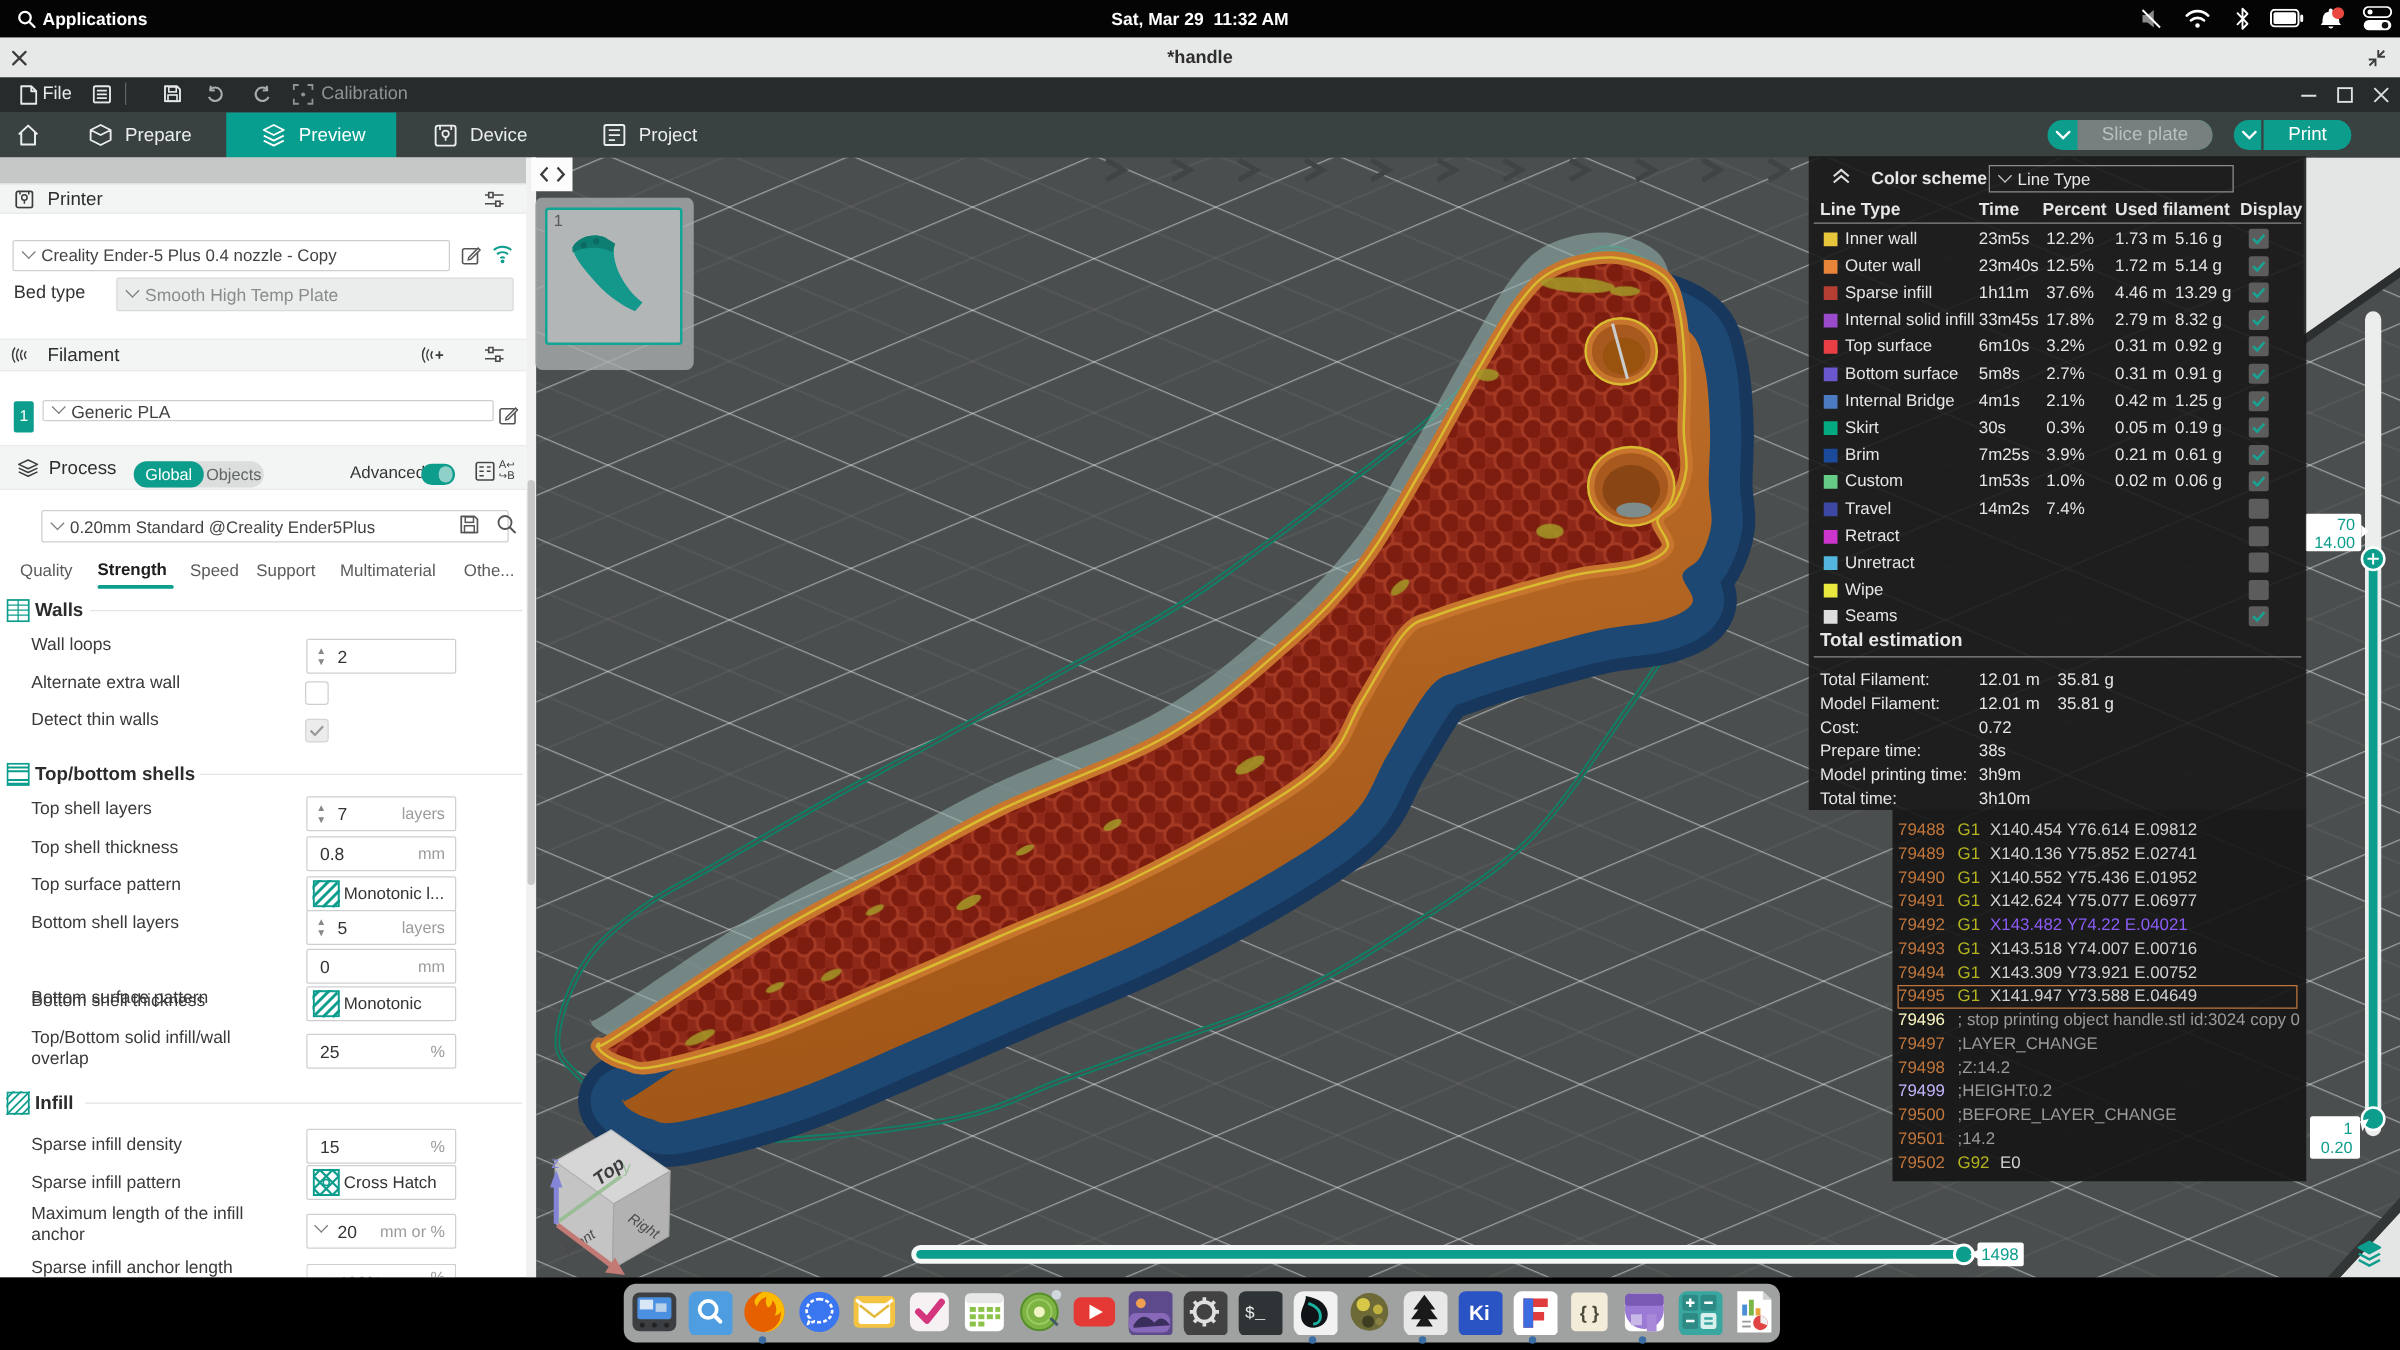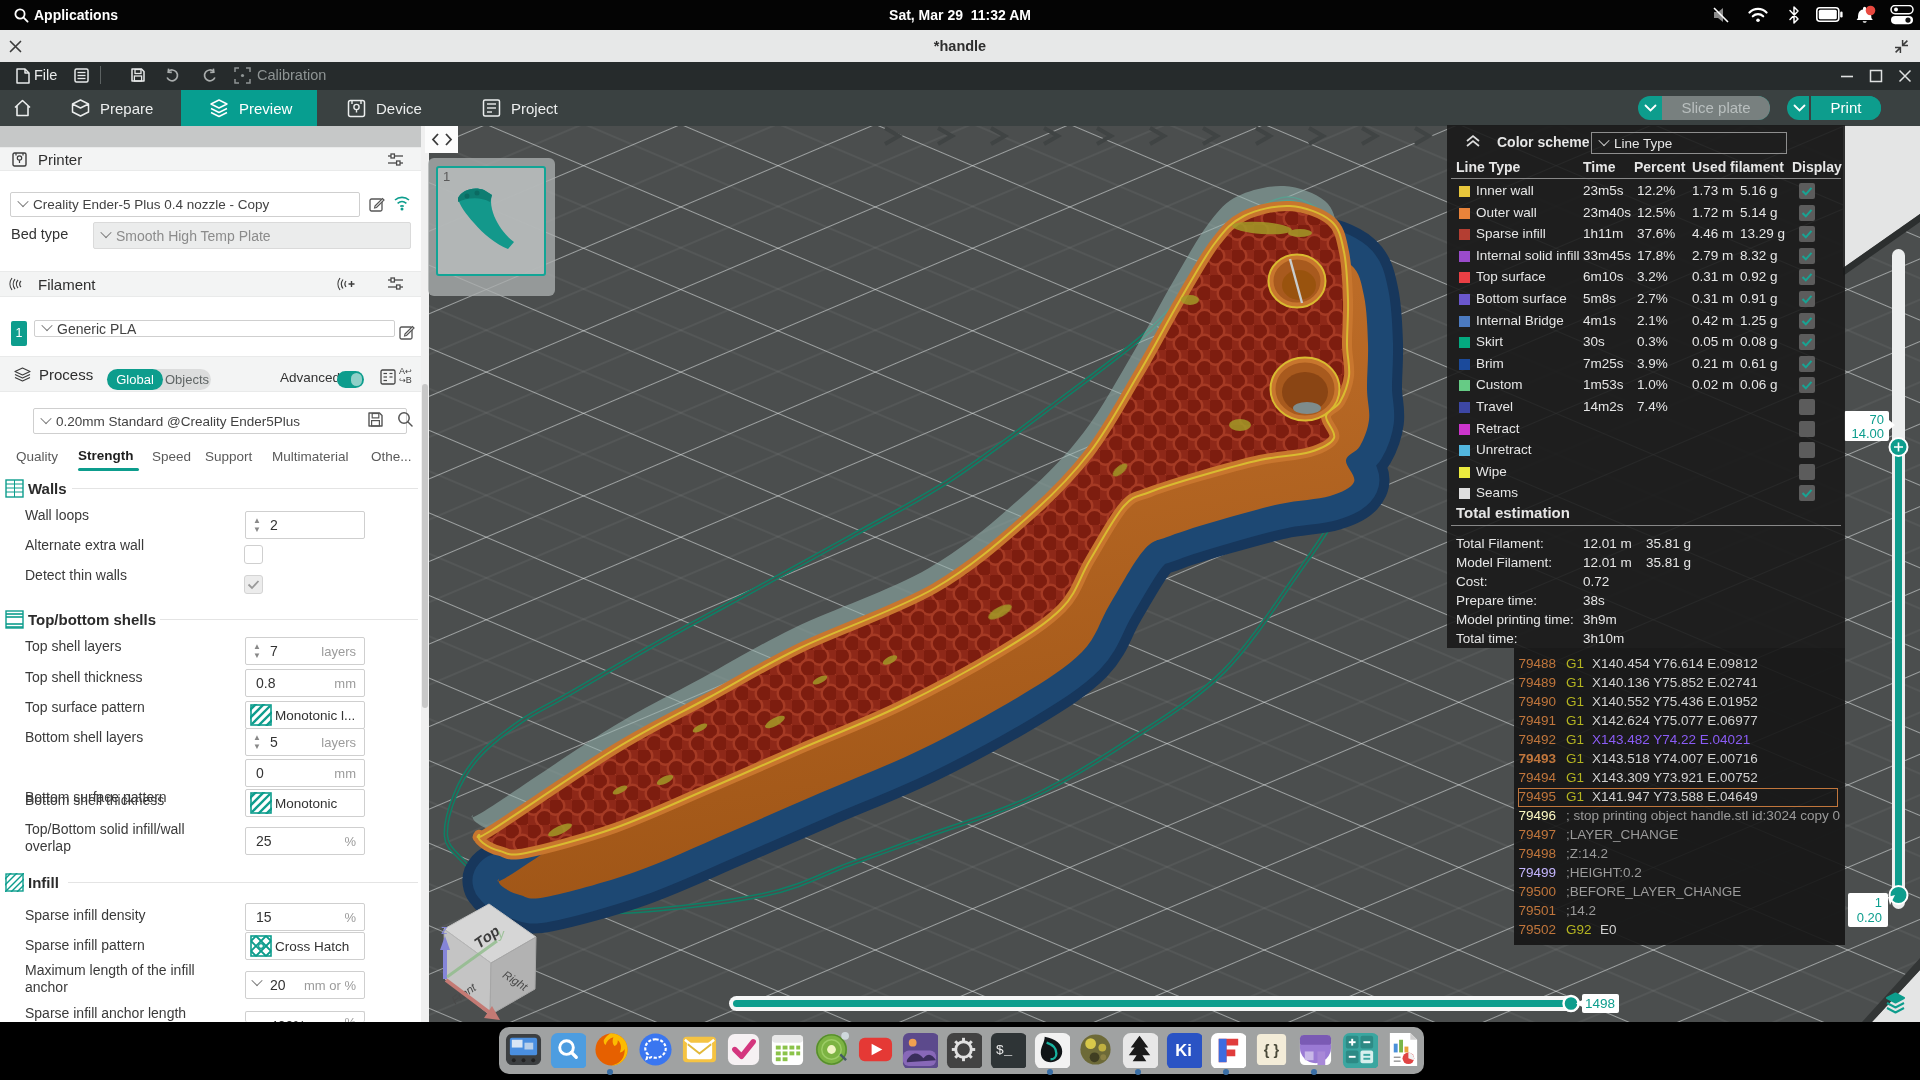--- a/index.html
+++ b/index.html
@@ -659,21 +659,21 @@
 <div class="abs" style="left:352px;top:188px;width:16px;height:16px;background:#5c5c5c;border-radius:2px;">
         <svg width="16" height="16" viewBox="0 0 16 16">
           <path d="M3.5 8 L6.8 11.3 L12.5 4.8" fill="none" stroke="#18a393" stroke-width="2"></path>
         </svg>
       </div>
 <div class="abs" style="left:12px;top:212px;width:11px;height:11px;background:#04aa80;"></div>
 <div class="abs" style="left:29px;top:209px;">Skirt</div>
 <div class="abs" style="left:136px;top:209px;">30s</div>
 <div class="abs" style="left:190px;top:209px;">0.3%</div>
 <div class="abs" style="left:245px;top:209px;">0.05 m</div>
-<div class="abs" style="left:293px;top:209px;">0.08 g</div>
+<div class="abs" style="left:293px;top:209px;">0.19 g</div>
 <div class="abs" style="left:352px;top:209px;width:16px;height:16px;background:#5c5c5c;border-radius:2px;">
         <svg width="16" height="16" viewBox="0 0 16 16">
           <path d="M3.5 8 L6.8 11.3 L12.5 4.8" fill="none" stroke="#18a393" stroke-width="2"></path>
         </svg>
       </div>
 <div class="abs" style="left:12px;top:234px;width:11px;height:11px;background:#1b4a9b;"></div>
 <div class="abs" style="left:29px;top:231px;">Brim</div>
 <div class="abs" style="left:136px;top:231px;">7m25s</div>
 <div class="abs" style="left:190px;top:231px;">3.9%</div>
 <div class="abs" style="left:245px;top:231px;">0.21 m</div>
@@ -742,21 +742,21 @@
 <div class="abs" style="left:78px;top:27px;color:#d2d2d2;white-space:nowrap;">X140.136 Y75.852 E.02741</div>
 <div class="abs" style="left:2px;top:46px;width:40px;text-align:right;color:#c1763c;">79490</div>
 <div class="abs" style="left:52px;top:46px;color:#b5b521;">G1</div>
 <div class="abs" style="left:78px;top:46px;color:#d2d2d2;white-space:nowrap;">X140.552 Y75.436 E.01952</div>
 <div class="abs" style="left:2px;top:65px;width:40px;text-align:right;color:#c1763c;">79491</div>
 <div class="abs" style="left:52px;top:65px;color:#b5b521;">G1</div>
 <div class="abs" style="left:78px;top:65px;color:#d2d2d2;white-space:nowrap;">X142.624 Y75.077 E.06977</div>
 <div class="abs" style="left:2px;top:84px;width:40px;text-align:right;color:#c1763c;">79492</div>
 <div class="abs" style="left:52px;top:84px;color:#b5b521;">G1</div>
 <div class="abs" style="left:78px;top:84px;color:#8b5cf6;white-space:nowrap;">X143.482 Y74.22 E.04021</div>
-<div class="abs" style="left:2px;top:103px;width:40px;text-align:right;color:#c1763c;font-weight:bold;">79493</div>
+<div class="abs" style="left:2px;top:103px;width:40px;text-align:right;color:#c1763c;">79493</div>
 <div class="abs" style="left:52px;top:103px;color:#b5b521;">G1</div>
 <div class="abs" style="left:78px;top:103px;color:#d2d2d2;white-space:nowrap;">X143.518 Y74.007 E.00716</div>
 <div class="abs" style="left:2px;top:122px;width:40px;text-align:right;color:#c1763c;">79494</div>
 <div class="abs" style="left:52px;top:122px;color:#b5b521;">G1</div>
 <div class="abs" style="left:78px;top:122px;color:#d2d2d2;white-space:nowrap;">X143.309 Y73.921 E.00752</div>
 <div class="abs" style="left:2px;top:141px;width:40px;text-align:right;color:#c1763c;">79495</div>
 <div class="abs" style="left:52px;top:141px;color:#b5b521;">G1</div>
 <div class="abs" style="left:78px;top:141px;color:#d2d2d2;white-space:nowrap;">X141.947 Y73.588 E.04649</div>
 <div class="abs" style="left:4px;top:140px;width:320px;height:19px;border:1px solid #c1763c;"></div>
 <div class="abs" style="left:2px;top:160px;width:40px;text-align:right;color:#fef9c3;">79496</div>

